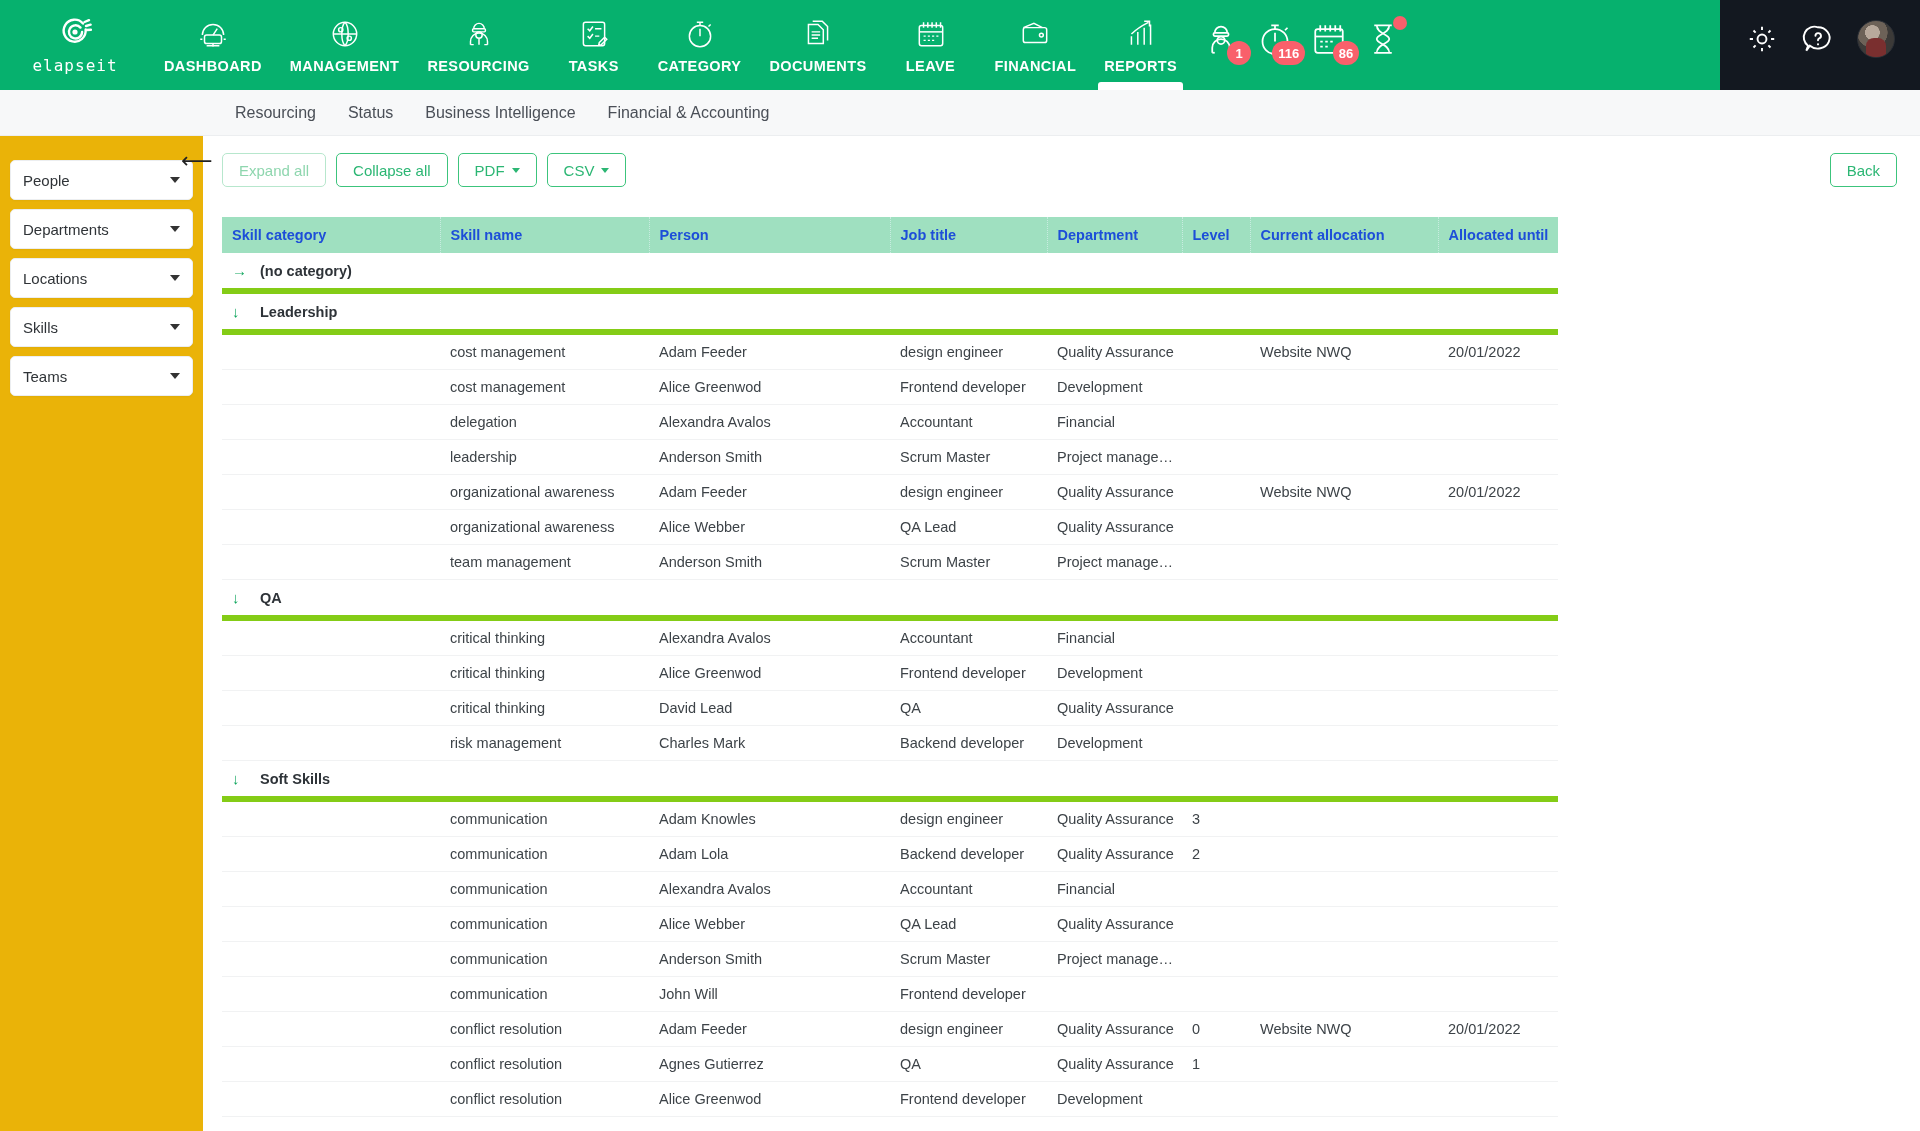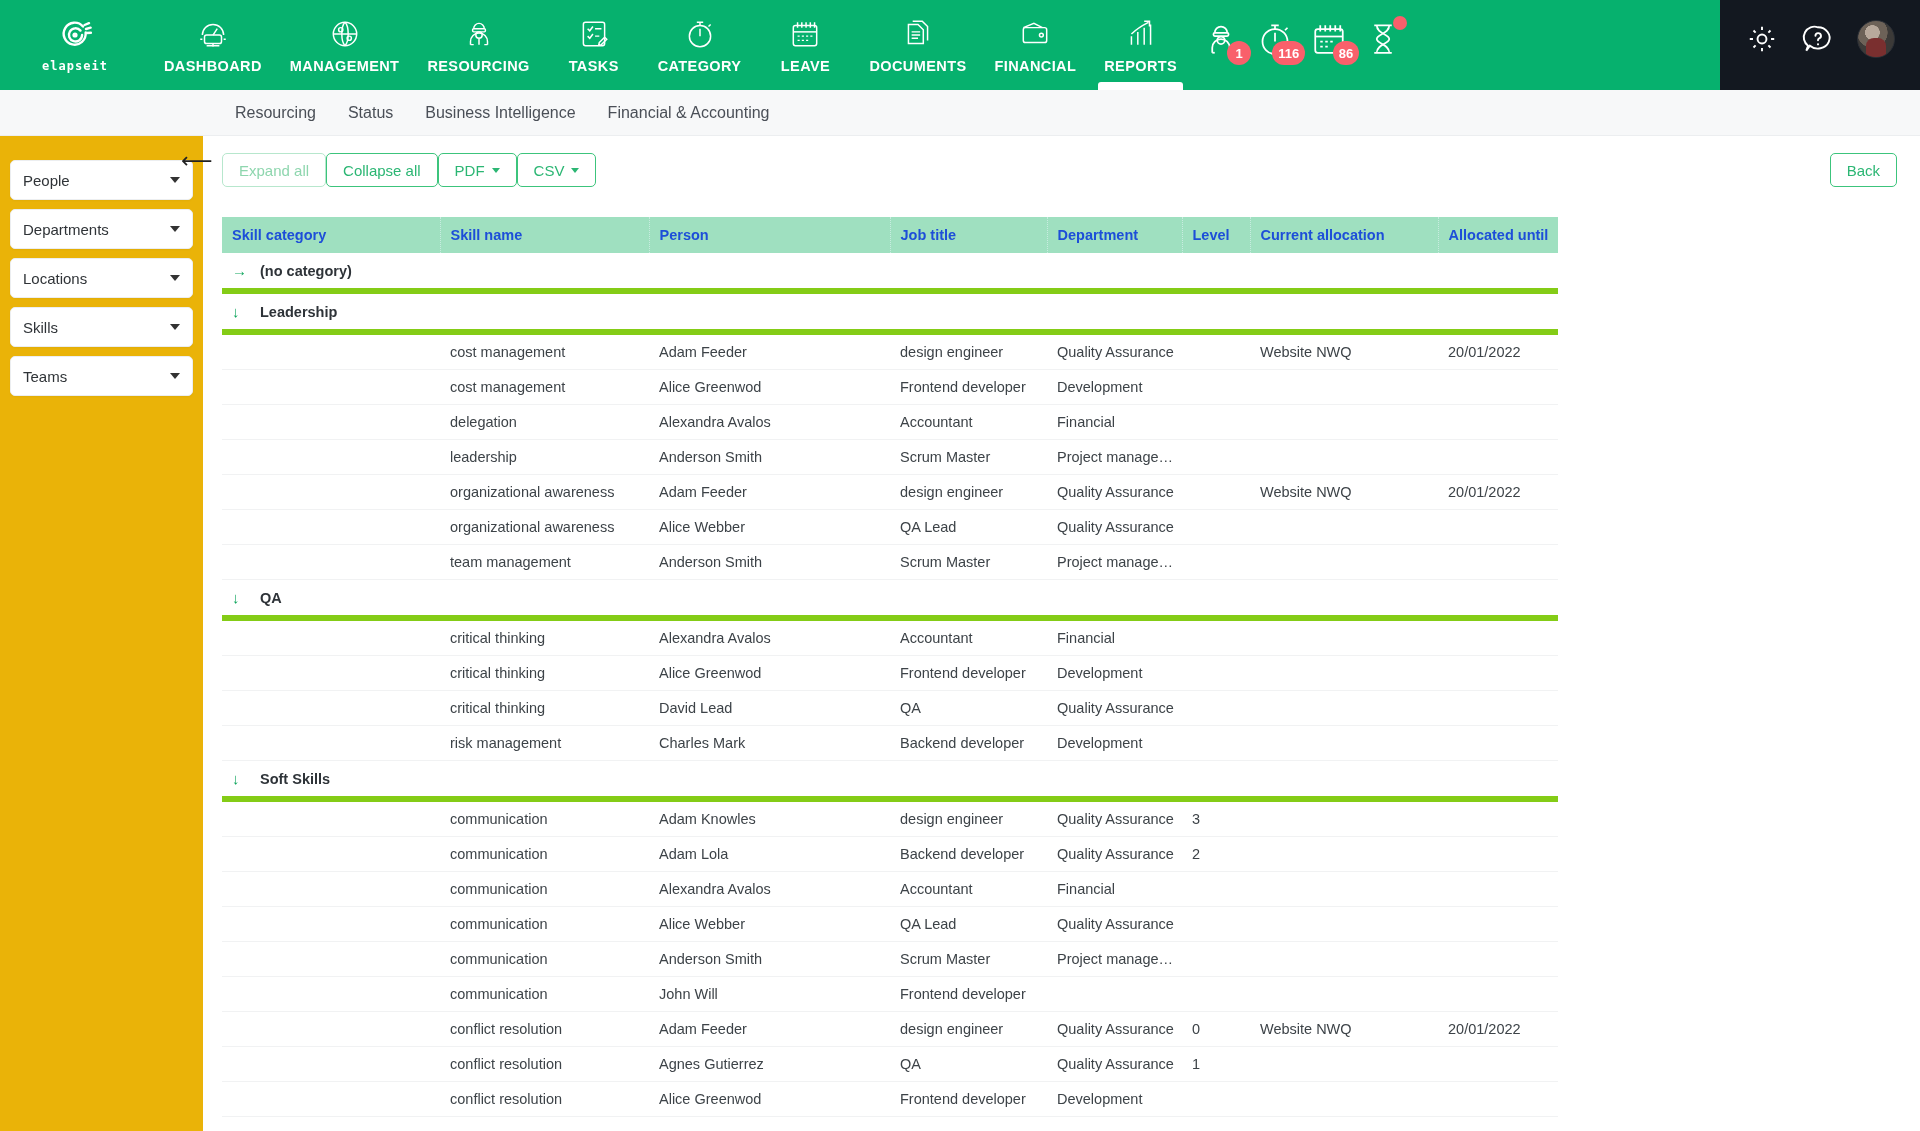--- a/index.html
+++ b/index.html
@@ -17,21 +17,21 @@
     display: flex; align-items: stretch;
     position: relative;
   }
   .brand {
     width: 150px; display: flex; flex-direction: column;
     align-items: center; justify-content: center; gap: 3px;
     color: #fff; flex: 0 0 150px;
   }
   .brand-name {
     font-family: "DejaVu Sans Mono", monospace;
-    font-size: 12px; letter-spacing: 1px; font-weight: 700; color: #fff;
+    font-size: 16px; letter-spacing: 1px; font-weight: 400; color: #fff;
   }
   .navitems { display: flex; align-items: stretch; flex: 1 1 auto; }
   .navitem {
     display: flex; flex-direction: column; align-items: center;
     justify-content: center; gap: 7px;
     color: #ffffff; cursor: pointer;
     padding: 12px 14px; min-width: 100px;
     position: relative;
   }
   .navitem .lbl {
@@ -105,21 +105,21 @@
     width: 0; height: 0; border-left: 5px solid transparent;
     border-right: 5px solid transparent; border-top: 6px solid #333;
   }
 
   .content { flex: 1 1 auto; background: #ffffff; position: relative; padding: 0 18px 0 0; }
   .collapse-arrow {
     position: absolute; left: -22px; top: 14px; font-size: 22px; color: #222;
     cursor: pointer; line-height: 1; user-select: none;
   }
   .toolbar {
-    display: flex; align-items: flex-start; 
+    display: flex; align-items: flex-start; gap: 10px;
     padding: 17px 0 0 19px;
   }
   .btn {
     height: 34px; padding: 0 16px; border-radius: 5px;
     background: #fff; border: 1px solid #3cc47c; color: #2bb673;
     font-size: 15px; cursor: pointer; display: flex; align-items: center; gap: 7px;
     font-family: "Liberation Sans", sans-serif;
   }
   .btn.ghost { border-color: #b7e7cd; color: #8ed6ae; }
   .btn .c {
@@ -229,37 +229,37 @@
           <circle cx="16" cy="18" r="10"></circle>
             <path d="M16 18V11"></path>
           <path d="M13 5h6M16 5v3M24 9l2-2"></path>
         </svg>
       </span>
       <span class="lbl">CATEGORY</span>
     </div>
     <div class="navitem">
       <span class="navicon">
         <svg viewBox="0 0 32 32" fill="none" stroke="#fff" stroke-width="1.4">
+          <path d="M7 7h9l5 5v13H7z"></path>
+            <path d="M11 4h9l5 5v13"></path>
+          <path d="M10 14h8M10 17h8M10 20h6"></path>
+        </svg>
+      </span>
+      <span class="lbl">DOCUMENTS</span>
+    </div>
+    <div class="navitem">
+      <span class="navicon">
+        <svg viewBox="0 0 32 32" fill="none" stroke="#fff" stroke-width="1.4">
           <rect x="5" y="8" width="22" height="19" rx="2"></rect>
             <path d="M5 14h22"></path>
           <path d="M9 5v5M13 5v5M17 5v5M21 5v5M25 5v5"></path>
           <path d="M9 18h2M13 18h2M17 18h2M21 18h2M9 22h2M13 22h2M17 22h2"></path>
         </svg>
       </span>
       <span class="lbl">LEAVE</span>
-    </div>
-    <div class="navitem">
-      <span class="navicon">
-        <svg viewBox="0 0 32 32" fill="none" stroke="#fff" stroke-width="1.4">
-          <path d="M7 7h9l5 5v13H7z"></path>
-            <path d="M11 4h9l5 5v13"></path>
-          <path d="M10 14h8M10 17h8M10 20h6"></path>
-        </svg>
-      </span>
-      <span class="lbl">DOCUMENTS</span>
     </div>
     <div class="navitem">
       <span class="navicon">
         <svg viewBox="0 0 32 32" fill="none" stroke="#fff" stroke-width="1.4">
           <rect x="5" y="10" width="22" height="14" rx="2"></rect>
           <path d="M5 10l10-4 8 4"></path>
             <circle cx="22" cy="17" r="1.8"></circle>
         </svg>
       </span>
       <span class="lbl">FINANCIAL</span>

